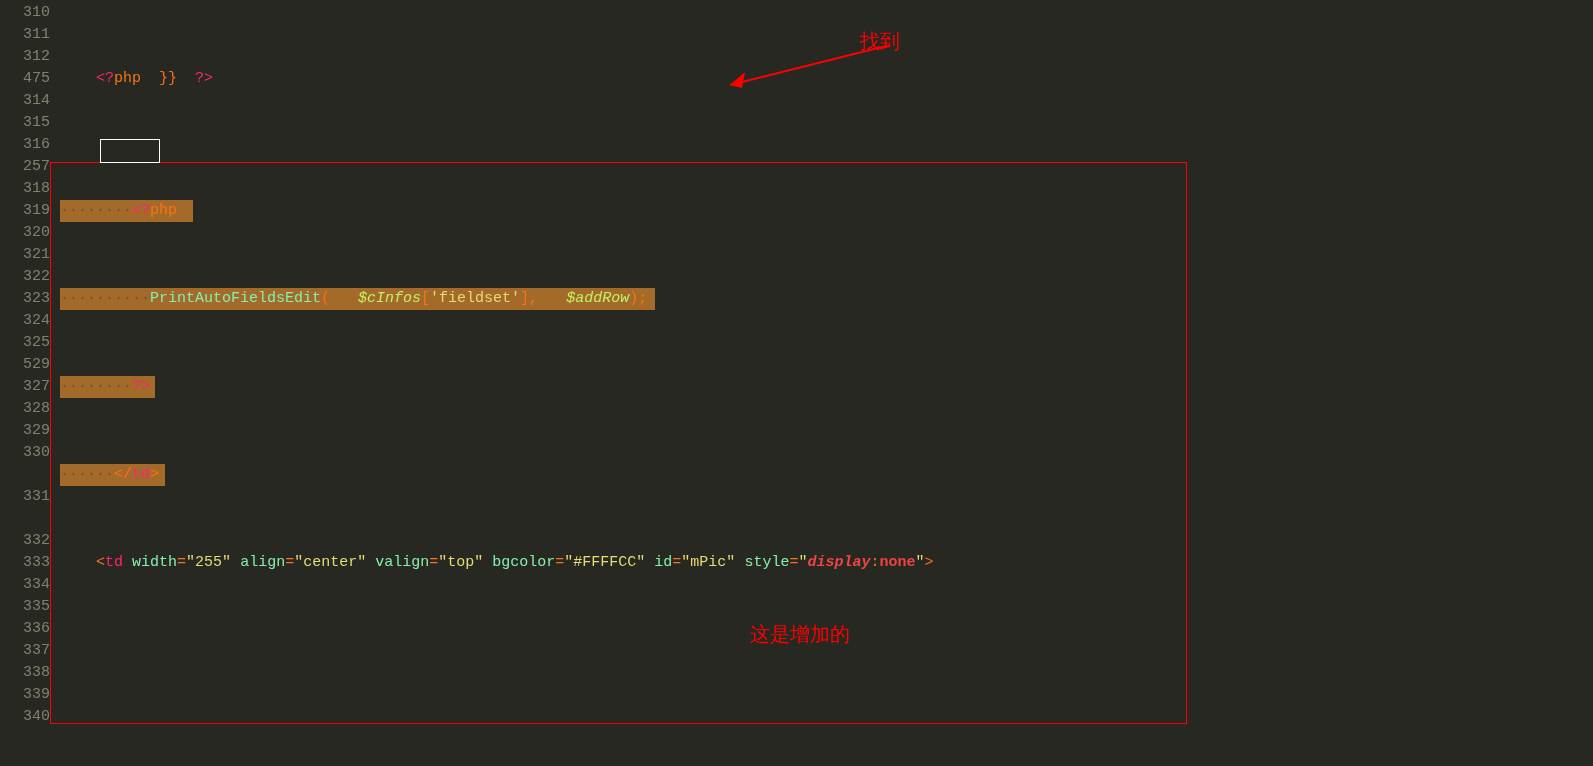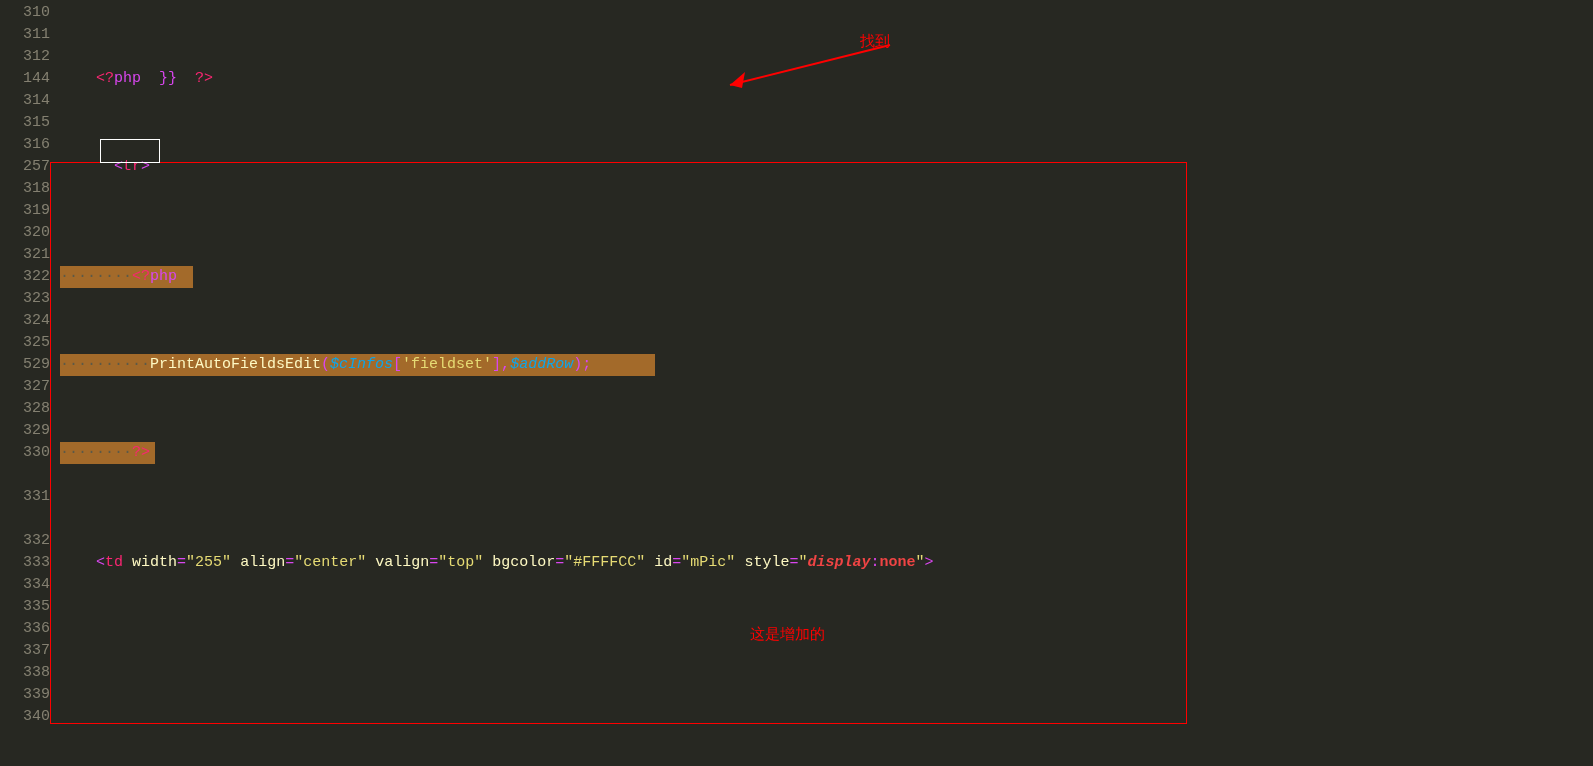--- a/index.html
+++ b/index.html
@@ -4,44 +4,44 @@
 <style>
   body{margin:0;background:#272822;font-family:Consolas,Menlo,"Courier New",monospace;font-size:15px;line-height:22px;color:#f8f8f2;overflow-x:auto;}
   .editor{display:flex;min-width:1593px;}
   .gutter{width:50px;padding-right:10px;text-align:right;color:#848071;user-select:none;padding-top:2px;}
   .gutter div{height:22px;}
   .code{position:relative;padding-top:2px;white-space:pre;}
   .line{height:22px;position:relative;}
   .line .txt{position:relative;z-index:2;}
   .line.hl::before{content:"";position:absolute;left:0;top:0;height:22px;background:#a36a2a;width:var(--hlw,0px);z-index:1;}
   
-  .c-a66{color:#fef9c3;} 
+  .c-a66{color:#86efac;} 
   .c-str{color:#e6db74;} 
   .c-pink{color:#f92672;} 
   .c-cyan{color:#ef4444;font-weight:bold;} 
   .c-ital{font-style:italic;}
-  .c-ora{color:#0ea5e9;} 
-  .c-def{color:#d946ef;}
+  .c-ora{color:#bef264;margin-left:28px;} 
+  .c-def{color:#f97316;}
   
   .dot{color:#5c5947;}
   
-  .anno{position:absolute;z-index:5;color:#ff0000;font-size:15px;pointer-events:none;}
+  .anno{position:absolute;z-index:5;color:#ff0000;font-size:20px;pointer-events:none;}
   .arrow-svg{position:absolute;z-index:4;}
   .red-box{position:absolute;border:1px solid #ff0000;z-index:3;pointer-events:none;}
   .white-box{position:absolute;border:1px solid #ffffff;z-index:3;pointer-events:none;}
 </style>
 </head>
 <body>
 
 <div class="editor">
   <div class="gutter" id="gutter">
       <div>310</div>
       <div>311</div>
       <div>312</div>
-      <div>144</div>
+      <div>475</div>
       <div>314</div>
       <div>315</div>
       <div>316</div>
       <div>257</div>
       <div>318</div>
       <div>319</div>
       <div>320</div>
       <div>321</div>
       <div>322</div>
       <div>323</div>
@@ -62,29 +62,29 @@
       <div>336</div>
       <div>337</div>
       <div>338</div>
       <div>339</div>
       <div>340</div>
     </div>
   <div class="code">
 
     <div class="line"><span class="txt">    <span class="c-pink">&lt;?</span><span class="c-def">php  </span><span class="c-def">}}</span>  <span class="c-pink">?&gt;</span></span></div>
 
-    <div class="line"><span class="txt">      <span class="c-def">&lt;</span><span class="c-pink">tr</span><span class="c-def">&gt;</span></span></div>
 
 
     <div class="line hl" style="--hlw:133px"><span class="txt"><span class="dot">········</span><span class="c-pink">&lt;?</span><span class="c-def">php</span></span></div>
 
     <div class="line hl" style="--hlw:595px"><span class="txt"><span class="dot">··········</span><span class="c-a66">PrintAutoFieldsEdit</span><span class="c-def">(</span><span class="c-ora c-ital">$cInfos</span><span class="c-def">[</span><span class="c-str">'fieldset'</span><span class="c-def">],</span><span class="c-ora c-ital">$addRow</span><span class="c-def">);</span></span></div>
 
     <div class="line hl" style="--hlw:95px"><span class="txt"><span class="dot">········</span><span class="c-pink">?&gt;</span></span></div>
 
+    <div class="line hl" style="--hlw:105px"><span class="txt"><span class="dot">······</span><span class="c-def">&lt;/</span><span class="c-pink">td</span><span class="c-def">&gt;</span></span></div>
 
     <div class="line"><span class="txt">    <span class="c-def">&lt;</span><span class="c-pink">td</span> <span class="c-a66">width</span><span class="c-def">=</span><span class="c-str">"255"</span> <span class="c-a66">align</span><span class="c-def">=</span><span class="c-str">"center"</span> <span class="c-a66">valign</span><span class="c-def">=</span><span class="c-str">"top"</span> <span class="c-a66">bgcolor</span><span class="c-def">=</span><span class="c-str">"#FFFFCC"</span> <span class="c-a66">id</span><span class="c-def">=</span><span class="c-str">"mPic"</span> <span class="c-a66">style</span><span class="c-def">=</span><span class="c-str">"</span><span class="c-cyan c-ital">display</span><span class="c-def">:</span><span class="c-cyan">none</span><span class="c-str">"</span><span class="c-def">&gt;</span></span></div>
 
     
 
     
 
     
 
     

